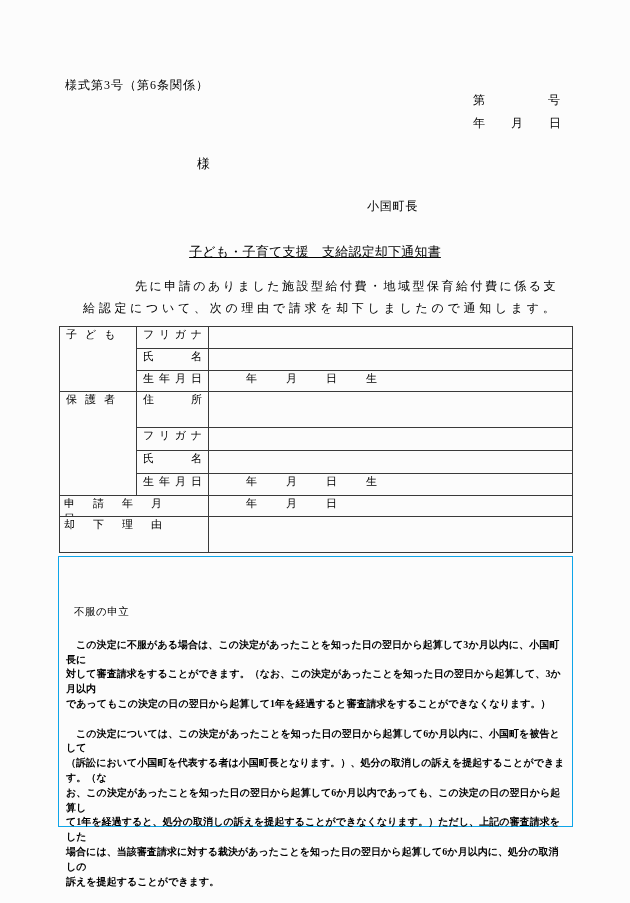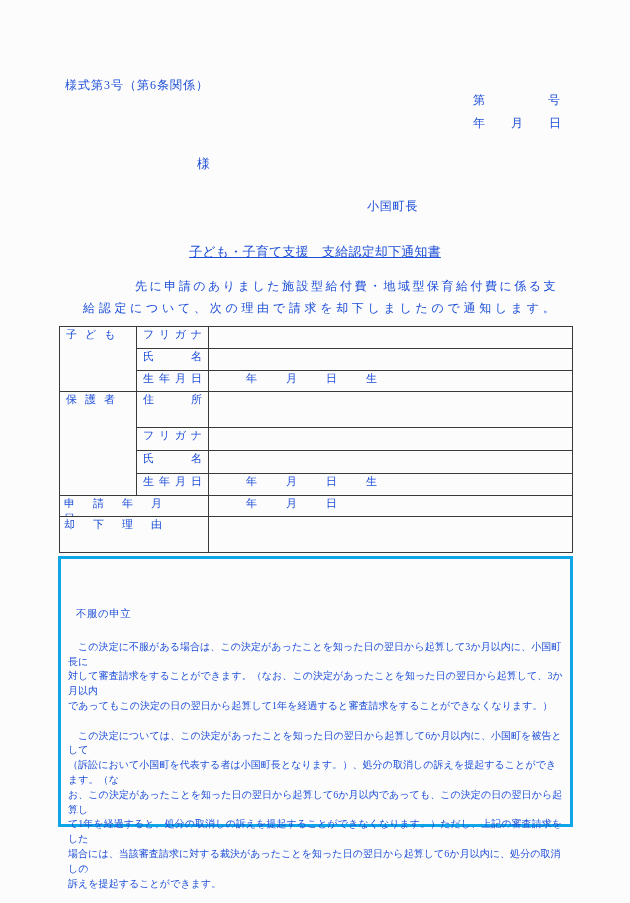--- a/index.html
+++ b/index.html
@@ -1,21 +1,21 @@
 <!DOCTYPE html>
 <html><head>
 <meta charset="utf-8">
 <style>
   html,body{margin:0;padding:0;background:#e8e8e8;}
   .page{
     position:relative;
     width:630px;height:903px;
     background:#fcfcfc;
     font-family:"Liberation Serif","DejaVu Serif",serif;
-    color:#1d4ed8;
+    color:#000000;
     overflow:hidden;
   }
   .abs{position:absolute;white-space:nowrap;}
 
   
   .form-note{left:65px;top:77px;font-size:12px;letter-spacing:1px;}
   .docno-row{left:473px;top:92px;display:flex;gap:63px;font-size:12px;}
   .date-row{left:473px;top:115px;display:flex;gap:26px;font-size:12px;}
   .addressee{left:197px;top:155px;font-size:13px;}
   .issuer{left:367px;top:198px;font-size:12px;letter-spacing:0.8px;text-align:center;}
@@ -47,31 +47,32 @@
   .spread-label{padding-left:4px;letter-spacing:18px;}
   .value-cell{padding-left:37px;gap:29px;}
   .value-cell span{display:inline-block;}
   .span-child{grid-column:1;grid-row:1 / span 3;}
   .span-guardian{grid-column:1;grid-row:4 / span 4;}
   .span-2col{grid-column:1 / span 2;}
 
   
   .appeal-box{
     position:absolute;left:58px;top:556px;width:515px;height:271px;
-    box-sizing:border-box;border:3px solid #0ea5e9;
+    box-sizing:border-box;border:1px solid #0ea5e9;
   }
   .appeal-heading{
     margin:48px 0 0 15px;
     font-size:10.5px;letter-spacing:0.5px;
   }
   .appeal-body{
     margin:4px 5px 0 7px;
     font-size:10px;line-height:14.8px;letter-spacing:0.05px;
     white-space:pre-line;
     text-align:left;
+    font-weight:bold;
   }
   .appeal-body div{margin:0;}
 </style>
 </head>
 <body>
 
 <div class="page">
 
   <div class="abs form-note">様式第3号（第6条関係）</div>
 

